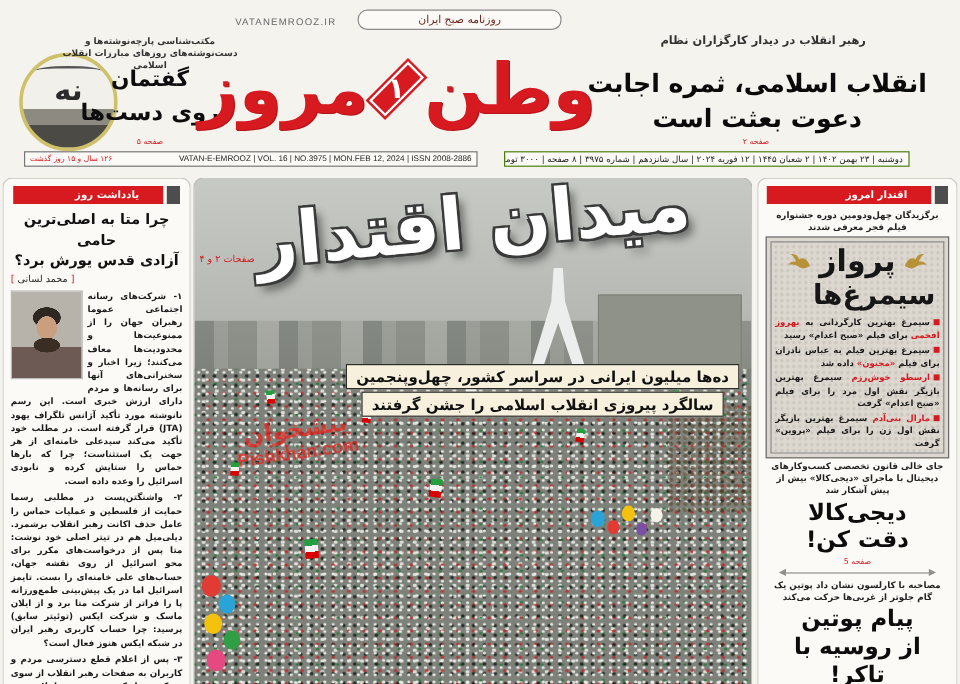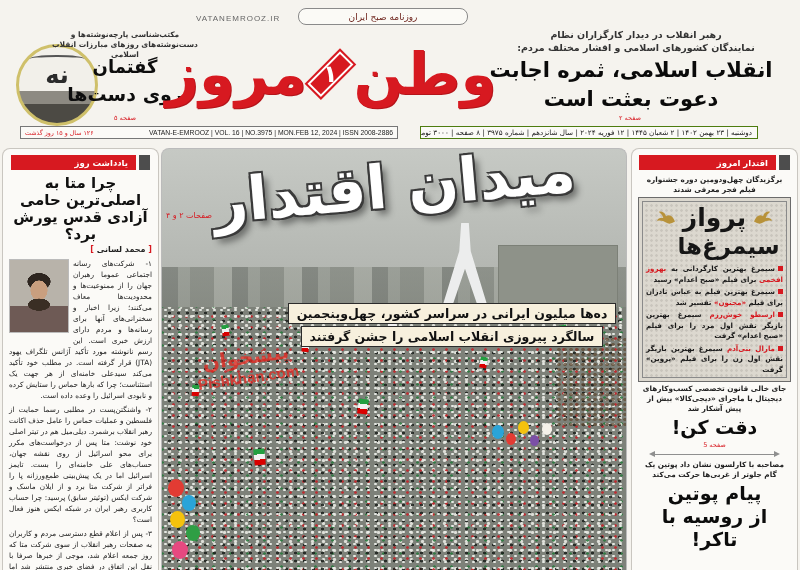--- a/index.html
+++ b/index.html
@@ -34,34 +34,34 @@
   .bar-en{left:20px;top:126px;width:378px;height:13px;border:1px solid #777;background:#fbfaf7;
           display:flex;align-items:center;justify-content:space-between;padding:0 4px;box-sizing:border-box;}
   .bar-en .en{direction:ltr;font-family:"Liberation Sans",sans-serif;font-size:6.8px;color:#222;white-space:nowrap;}
   .bar-en .cnt{color:#d71920;font-size:6.3px;white-space:nowrap;}
   .bar-fa{left:420px;top:126px;width:338px;height:13px;border:1px solid #4d7c0f;background:#fbfaf7;
           display:flex;align-items:center;justify-content:flex-start;padding:0 5px;box-sizing:border-box;font-size:7.2px;color:#1c1c1c;white-space:nowrap;overflow:hidden;}
 
   
   .col{background:#fbfaf7;border:1px solid #c9c6c0;border-bottom:none;border-radius:8px 8px 0 0;box-sizing:border-box;}
   .secbar{display:flex;direction:ltr;align-items:stretch;height:15px;margin:4px 2px 5px;}
-  .secbar .red{flex:1;background:#d71920;color:#fff;font-size:8.5px;font-weight:bold;display:flex;align-items:center;justify-content:flex-end;padding:0 8px;}
+  .secbar .red{flex:1;background:#d71920;color:#fff;font-size:8.5px;font-weight:bold;display:flex;align-items:center;justify-content:flex-end;padding:0 20px;}
   .secbar .sq{width:11px;background:#4d4d4d;margin-left:3px;}
   .sep{position:relative;height:1px;background:#8f8f8f;margin:5px 14px;}
   .sep::before{content:"";position:absolute;left:-5px;top:-3px;border:3.5px solid transparent;border-right:6px solid #8f8f8f;}
   .sep::after{content:"";position:absolute;right:-5px;top:-3px;border:3.5px solid transparent;border-left:6px solid #8f8f8f;}
   .pgmark{color:#d71920;font-size:6.5px;text-align:center;margin:2px 0;}
 
   
   .note-col{left:2px;top:148px;width:157px;height:422px;padding:2px 6px;overflow:hidden;}
-  .note-title{text-align:center;font-weight:bold;font-size:15px;line-height:17px;color:#111;margin:3px 0 2px;}
-  .note-author{text-align:right;font-size:8px;font-weight:bold;color:#222;margin-bottom:4px;}
+  .note-title{text-align:center;font-weight:bold;font-size:12px;line-height:17px;color:#111;margin:3px 0 2px;}
+  .note-author{text-align:left;font-size:8px;font-weight:normal;color:#222;margin-bottom:4px;}
   .note-author .br{color:#d71920;}
   .note-body{font-size:7.3px;line-height:11px;text-align:justify;color:#1a1a1a;}
-  .note-body p{margin:0 0 3px;}
+  .note-body p{margin:0 0 3px;font-weight:bold;}
   .author-photo{float:left;width:58px;height:72px;margin:1px 4px 3px 0;border:1px solid #bbb;
     background:
       radial-gradient(ellipse 18px 10px at 50% 62%, #3a2e24 0 60%, transparent 62%),
       radial-gradient(ellipse 14px 16px at 50% 42%, #c99f7f 0 60%, transparent 62%),
       radial-gradient(ellipse 19px 14px at 50% 30%, #2e2620 0 60%, transparent 62%),
       linear-gradient(#b8b3aa 0 64%, #6e5a55 64% 100%);}
   
   .photo-box{left:161px;top:148px;width:464px;height:422px;border:1px solid #bbb;border-bottom:none;border-radius:8px 8px 0 0;overflow:hidden;background:linear-gradient(#c6c9c4 0,#b4b7b2 120px,#a6a9a3 160px);}
   .skyline{position:absolute;left:0;top:118px;width:100%;height:46px;opacity:.55;
     background:repeating-linear-gradient(90deg,#5d625b 0 16px,#868b82 16px 28px,#6e736a 28px 52px,#9b9f96 52px 70px);}
@@ -128,21 +128,20 @@
   <div class="abs logo">
     <span class="word">وطن</span>
     <span class="logo-diamond">
         <span>۱</span>
       </span>
     <span class="word">مروز</span>
   </div>
 
   <div class="abs tr-kicker">
     <div>رهبر انقلاب در دیدار کارگزاران نظام</div>
-    <div>نمایندگان کشورهای اسلامی و اقشار مختلف مردم:</div>
   </div>
   <div class="abs tr-title">
     <div>انقلاب اسلامی، ثمره اجابت</div>
     <div>دعوت بعثت است</div>
   </div>
   <div class="abs tr-page">صفحه ۲</div>
 
   <div class="abs bar-en">
     <span class="en">VATAN-E-EMROOZ | VOL. 16 | NO.3975 | MON.FEB 12, 2024 | ISSN 2008-2886</span>
     <span class="cnt">۱۲۶ سال و ۱۵ روز گذشت</span>
@@ -225,28 +224,29 @@
             <path d="M2 14 Q6 4 12 8 Q14 2 20 3 Q16 6 15 10 Q20 9 22 13 Q16 12 12 15 Q8 18 2 14" fill="#b8923a"></path>
           </svg>
         <span>پرواز</span>
         <svg class="bird m" viewBox="0 0 24 20">
             <path d="M2 14 Q6 4 12 8 Q14 2 20 3 Q16 6 15 10 Q20 9 22 13 Q16 12 12 15 Q8 18 2 14" fill="#b8923a"></path>
           </svg>
       </div>
       <div class="fajr-title2">سیمرغ‌ها</div>
       <div class="bullets">
         <div><span class="mark"></span><span>سیمرغ بهترین کارگردانی به </span><span class="rd">بهروز افخمی</span><span> برای فیلم «صبح اعدام» رسید</span></div>
-        <div><span class="mark"></span><span>سیمرغ بهترین فیلم به عباس نادران برای فیلم </span><span class="rd">«مجنون»</span><span> تفسیر شد</span></div>
+        <div><span class="mark"></span><span>سیمرغ بهترین فیلم به عباس نادران برای فیلم </span><span class="rd">«مجنون»</span><span> داده شد</span></div>
         <div><span class="mark"></span><span class="rd">ارسطو خوش‌رزم</span><span> سیمرغ بهترین بازیگر نقش اول مرد را برای فیلم «صبح اعدام» گرفت</span></div>
         <div><span class="mark"></span><span class="rd">مارال بنی‌آدم</span><span> سیمرغ بهترین بازیگر نقش اول زن را برای فیلم «پروین» گرفت</span></div>
       </div>
     </div>
 
     <div class="kick">جای خالی قانون تخصصی کسب‌وکارهای دیجیتال با ماجرای «دیجی‌کالا» بیش از پیش آشکار شد</div>
     <div class="sb-title">
+      <div>دیجی‌کالا</div>
       <div>دقت کن!</div>
     </div>
     <div class="pgmark">صفحه 5</div>
     <div class="sep"></div>
 
     <div class="kick">مصاحبه با کارلسون نشان داد پوتین یک گام جلوتر از غربی‌ها حرکت می‌کند</div>
     <div class="sb-title">
       <div>پیام پوتین</div>
       <div>از روسیه با تاکر!</div>
     </div>

